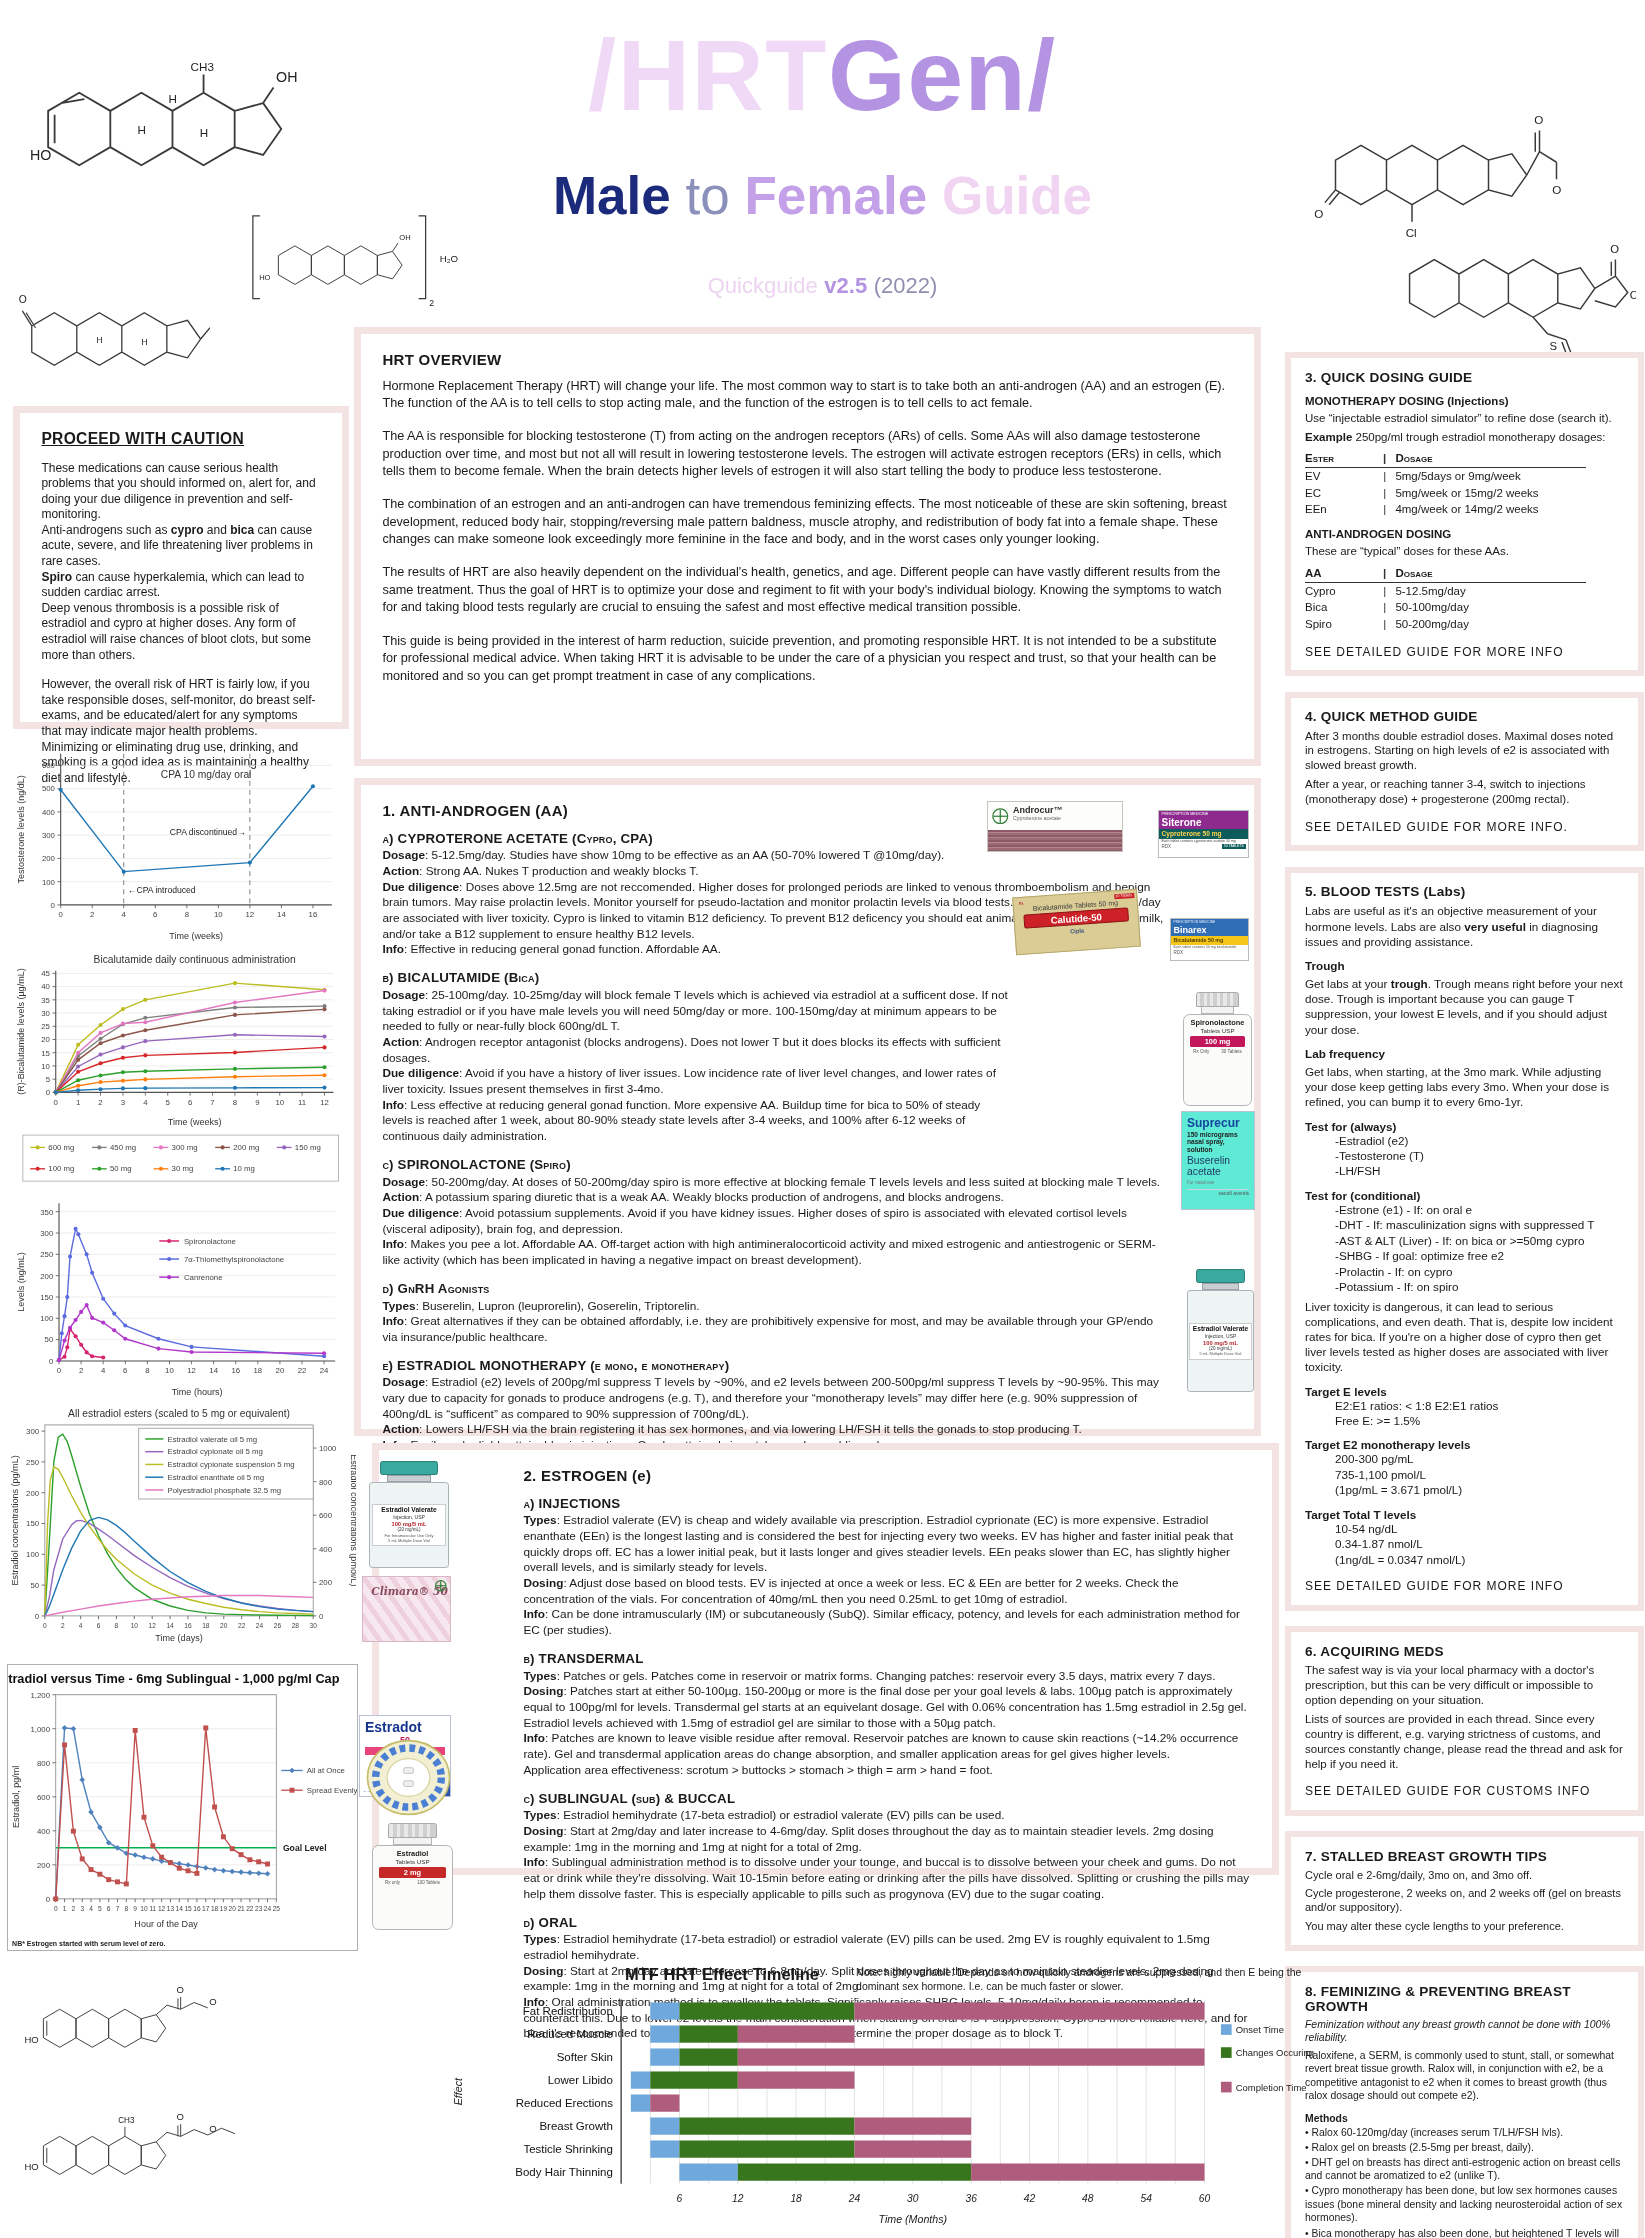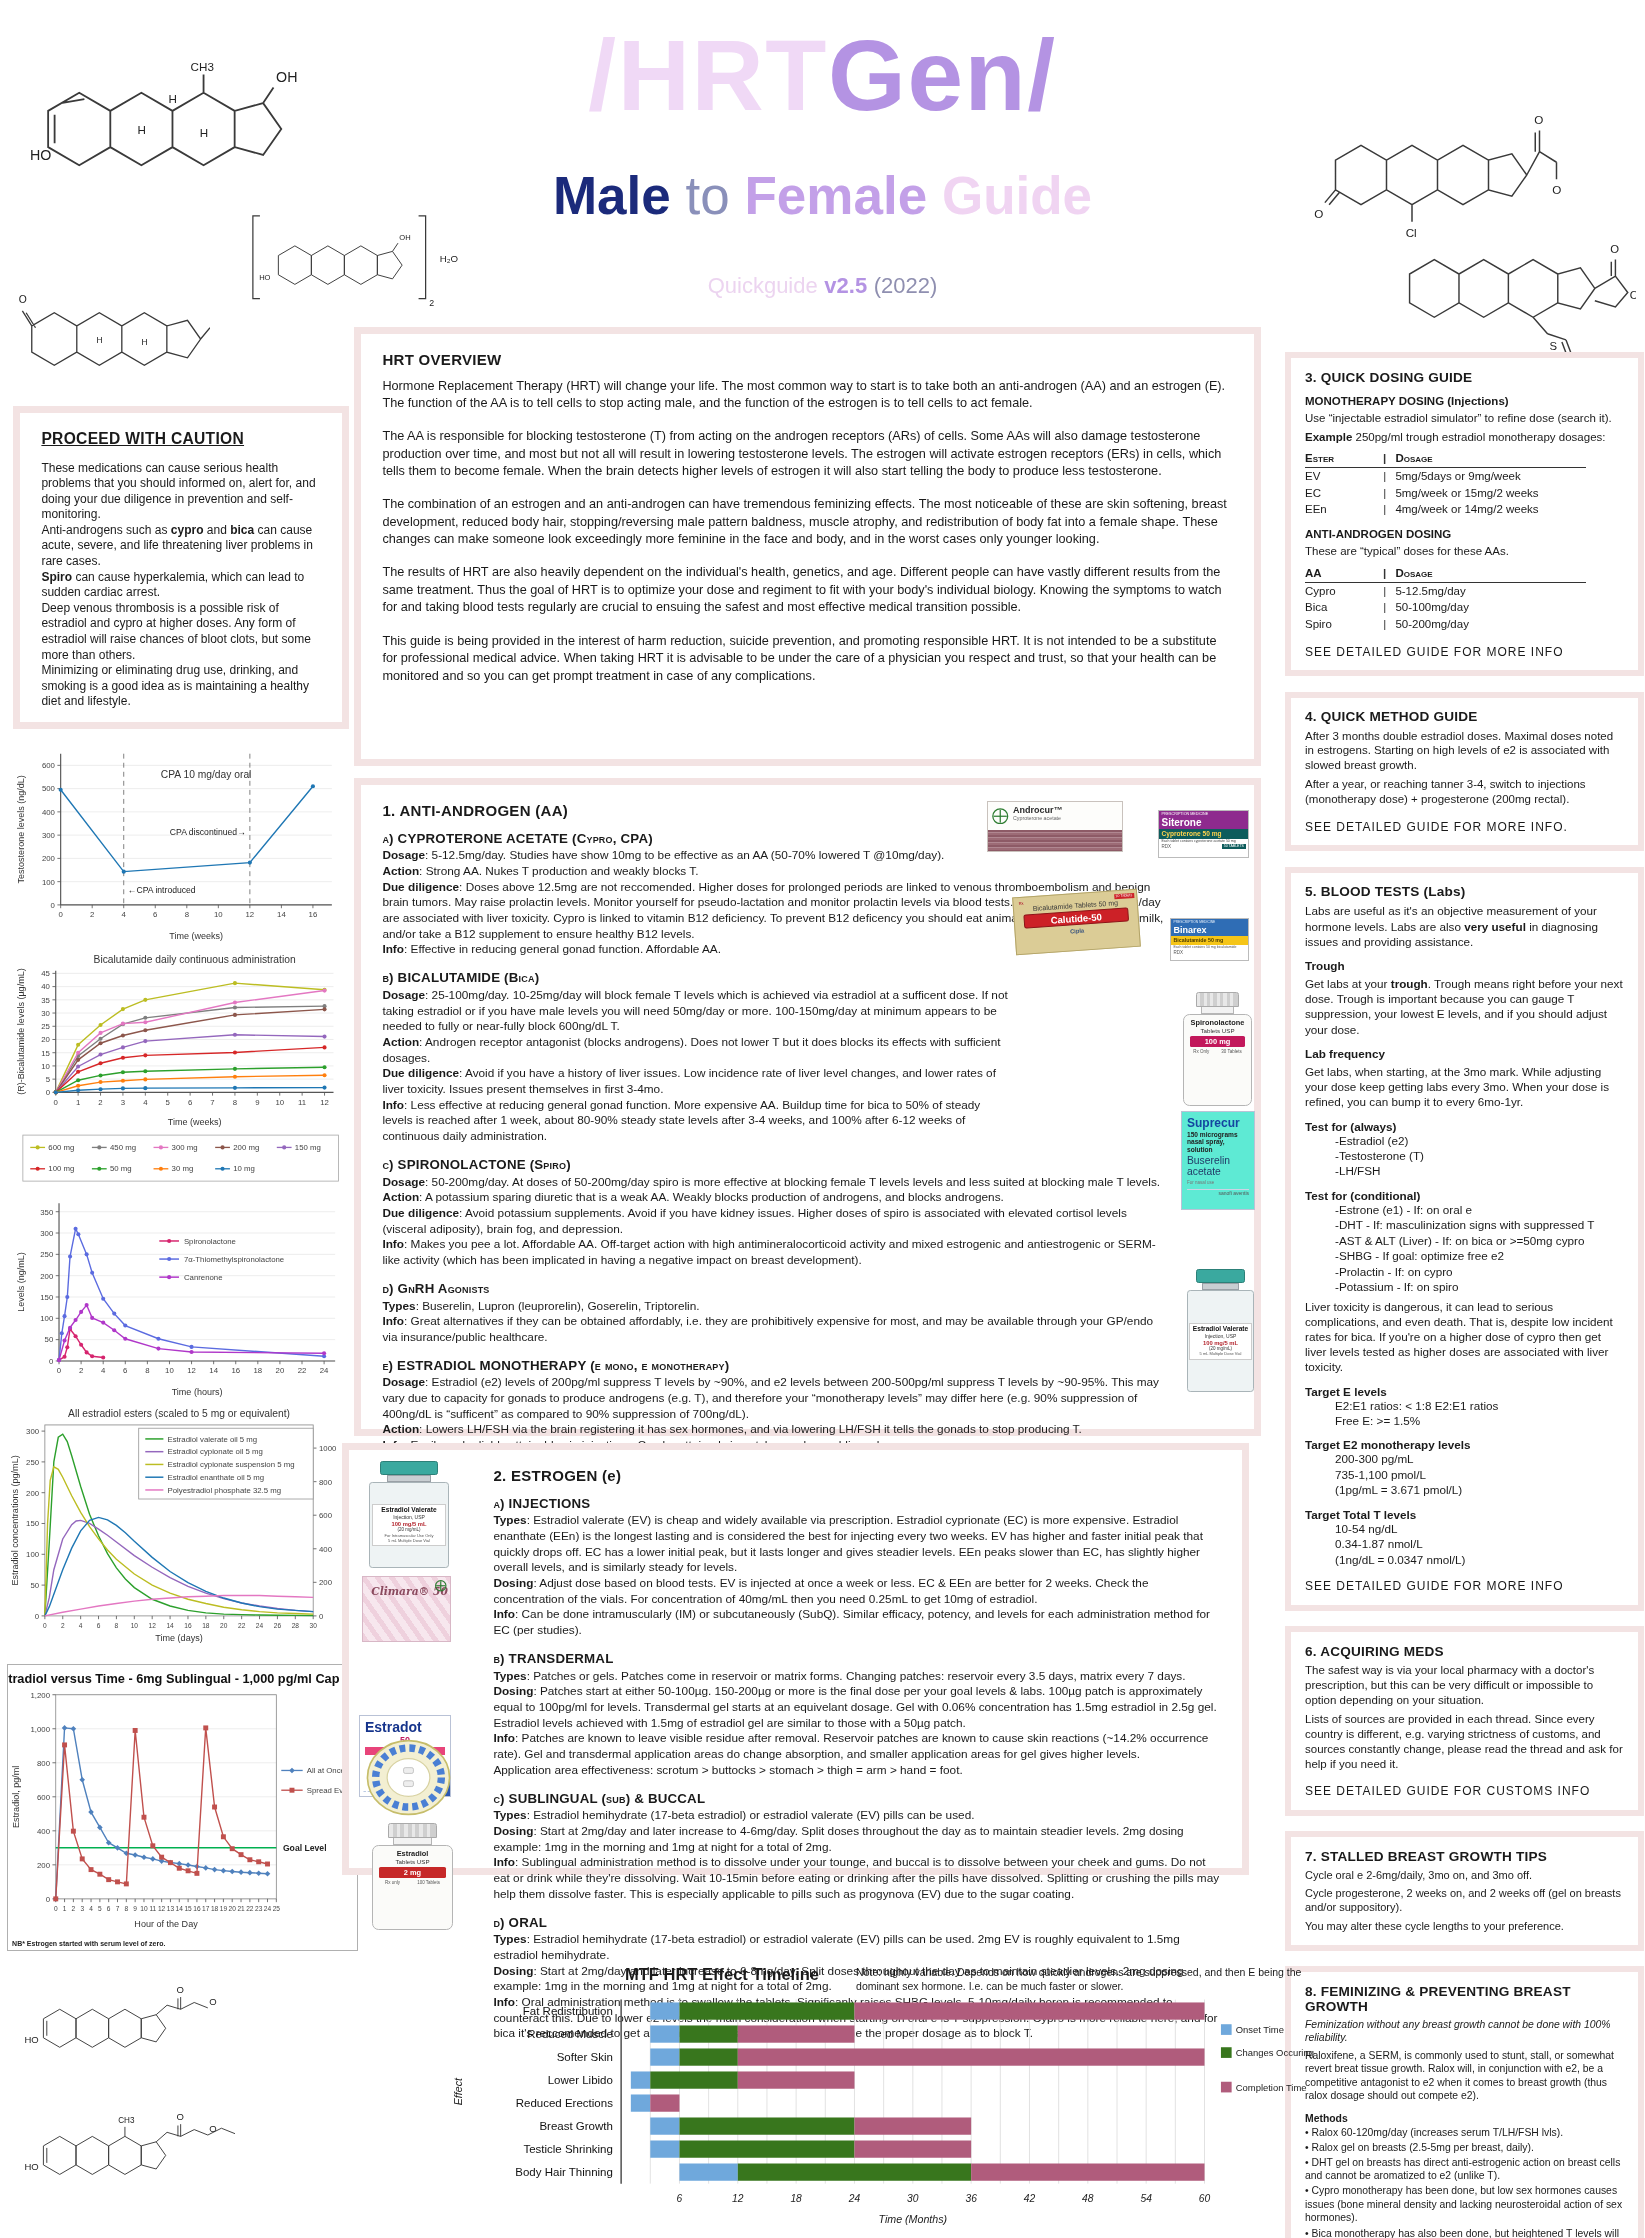--- a/index.html
+++ b/index.html
@@ -211,20 +211,21 @@
 <div class="sub-title" data-interactable="false"><span class="s-male" data-interactable="false">Male</span><span class="s-to" data-interactable="false">to</span><span class="s-female" data-interactable="false">Female</span><span class="s-guide" data-interactable="false">Guide</span></div>
 <div class="tagline" data-interactable="false"><span class="g-1" data-interactable="false">Quickguide</span><span class="g-2" data-interactable="false">v2.5</span><span class="g-3" data-interactable="false">(2022)</span></div>
 
 <div class="panel" data-interactable="false" style="left:13px;top:406px;width:336px;height:323px;">
   <div class="ca-title" data-interactable="false">PROCEED WITH CAUTION</div>
   <div id="caution-body" data-interactable="false">
       <div class="ca-p" data-interactable="false">These medications can cause serious health problems that you should informed on, alert for, and doing your due diligence in prevention and self-monitoring.</div>
       <div class="ca-p" data-interactable="false">Anti-androgens such as <b>cypro</b> and <b>bica</b> can cause acute, severe, and life threatening liver problems in rare cases.</div>
       <div class="ca-p" data-interactable="false"><b>Spiro</b> can cause hyperkalemia, which can lead to sudden cardiac arrest.</div>
       <div class="ca-p" data-interactable="false">Deep venous thrombosis is a possible risk of estradiol and cypro at higher doses. Any form of estradiol will raise chances of bloot clots, but some more than others.</div>
+      <div class="ca-p gap" data-interactable="false">However, the overall risk of HRT is fairly low, if you take responsible doses, self-monitor, do breast self-exams, and be educated/alert for any symptoms that may indicate major health problems.</div>
       <div class="ca-p" data-interactable="false">Minimizing or eliminating drug use, drinking, and smoking is a good idea as is maintaining a healthy diet and lifestyle.</div>
     </div>
 </div>
 
 <div id="chart-testosterone" class="chart" data-interactable="false" style="left:13px;top:732px;width:332px;height:216px"><svg viewBox="0 0 404 262" width="100%" height="100%">
       <line x1="58" x2="388" y1="210" y2="210" stroke="#e9e9e9"></line>
       <line x1="58" x2="388" y1="181.69230769230768" y2="181.69230769230768" stroke="#e9e9e9"></line>
       <line x1="58" x2="388" y1="153.3846153846154" y2="153.3846153846154" stroke="#e9e9e9"></line>
       <line x1="58" x2="388" y1="125.07692307692307" y2="125.07692307692307" stroke="#e9e9e9"></line>
       <line x1="58" x2="388" y1="96.76923076923076" y2="96.76923076923076" stroke="#e9e9e9"></line>
@@ -809,21 +810,21 @@
       </div>
       <div class="drug" data-interactable="false">
         <div class="drug-h" data-interactable="false">e) ESTRADIOL MONOTHERAPY (e mono, e monotherapy)</div>
         <div class="field" data-interactable="false"><b>Dosage</b>: Estradiol (e2) levels of 200pg/ml suppress T levels by ~90%, and e2 levels between 200-500pg/ml suppress T levels by ~90-95%. This may vary due to capacity for gonads to produce androgens (e.g. T), and therefore your “monotherapy levels” may differ here (e.g. 90% suppression of 400ng/dL is “sufficent” as compared to 90% suppression of 700ng/dL).</div>
         <div class="field" data-interactable="false"><b>Action</b>: Lowers LH/FSH via the brain registering it has sex hormones, and via lowering LH/FSH it tells the gonads to stop producing T.</div>
         <div class="field" data-interactable="false"><b>Info</b>: Easily and reliably attainable via injections. Can be attained via patches, gel, or sublingual.</div>
       </div>
     </div>
 </div>
 
-<div class="panel" data-interactable="false" style="left:342px;top:1443px;width:907px;height:432px;">
+<div class="panel" data-interactable="false" style="left:372px;top:1443px;width:907px;height:432px;">
   <div id="sec2-body" data-interactable="false">
     <div class="sec-title" data-interactable="false">2. ESTROGEN (e)</div>
     <div id="drugs2" data-interactable="false">
         <div class="drug" data-interactable="false">
           <div class="drug-h" data-interactable="false">a) INJECTIONS</div>
           <div class="field" data-interactable="false"><b>Types</b>: Estradiol valerate (EV) is cheap and widely available via prescription. Estradiol cyprionate (EC) is more expensive. Estradiol enanthate (EEn) is the longest lasting and is considered the best for injecting every two weeks.  EV has higher and faster initial peak that quickly drops off. EC has a lower initial peak, but it lasts longer and gives steadier levels. EEn peaks slower than EC, has slightly higher overall levels, and is similarly steady for levels.</div>
           <div class="field" data-interactable="false"><b>Dosing</b>: Adjust dose based on blood tests. EV is injected at once a week or less. EC &amp; EEn are better for 2 weeks. Check the concentration of the vials. For concentration of 40mg/mL then you need 0.25mL to get 10mg of estradiol.</div>
           <div class="field" data-interactable="false"><b>Info</b>: Can be done intramuscularly (IM) or subcutaneously (SubQ). Similar efficacy, potency, and levels for each administration method for EC (per studies).</div>
         </div>
         <div class="drug" data-interactable="false">

